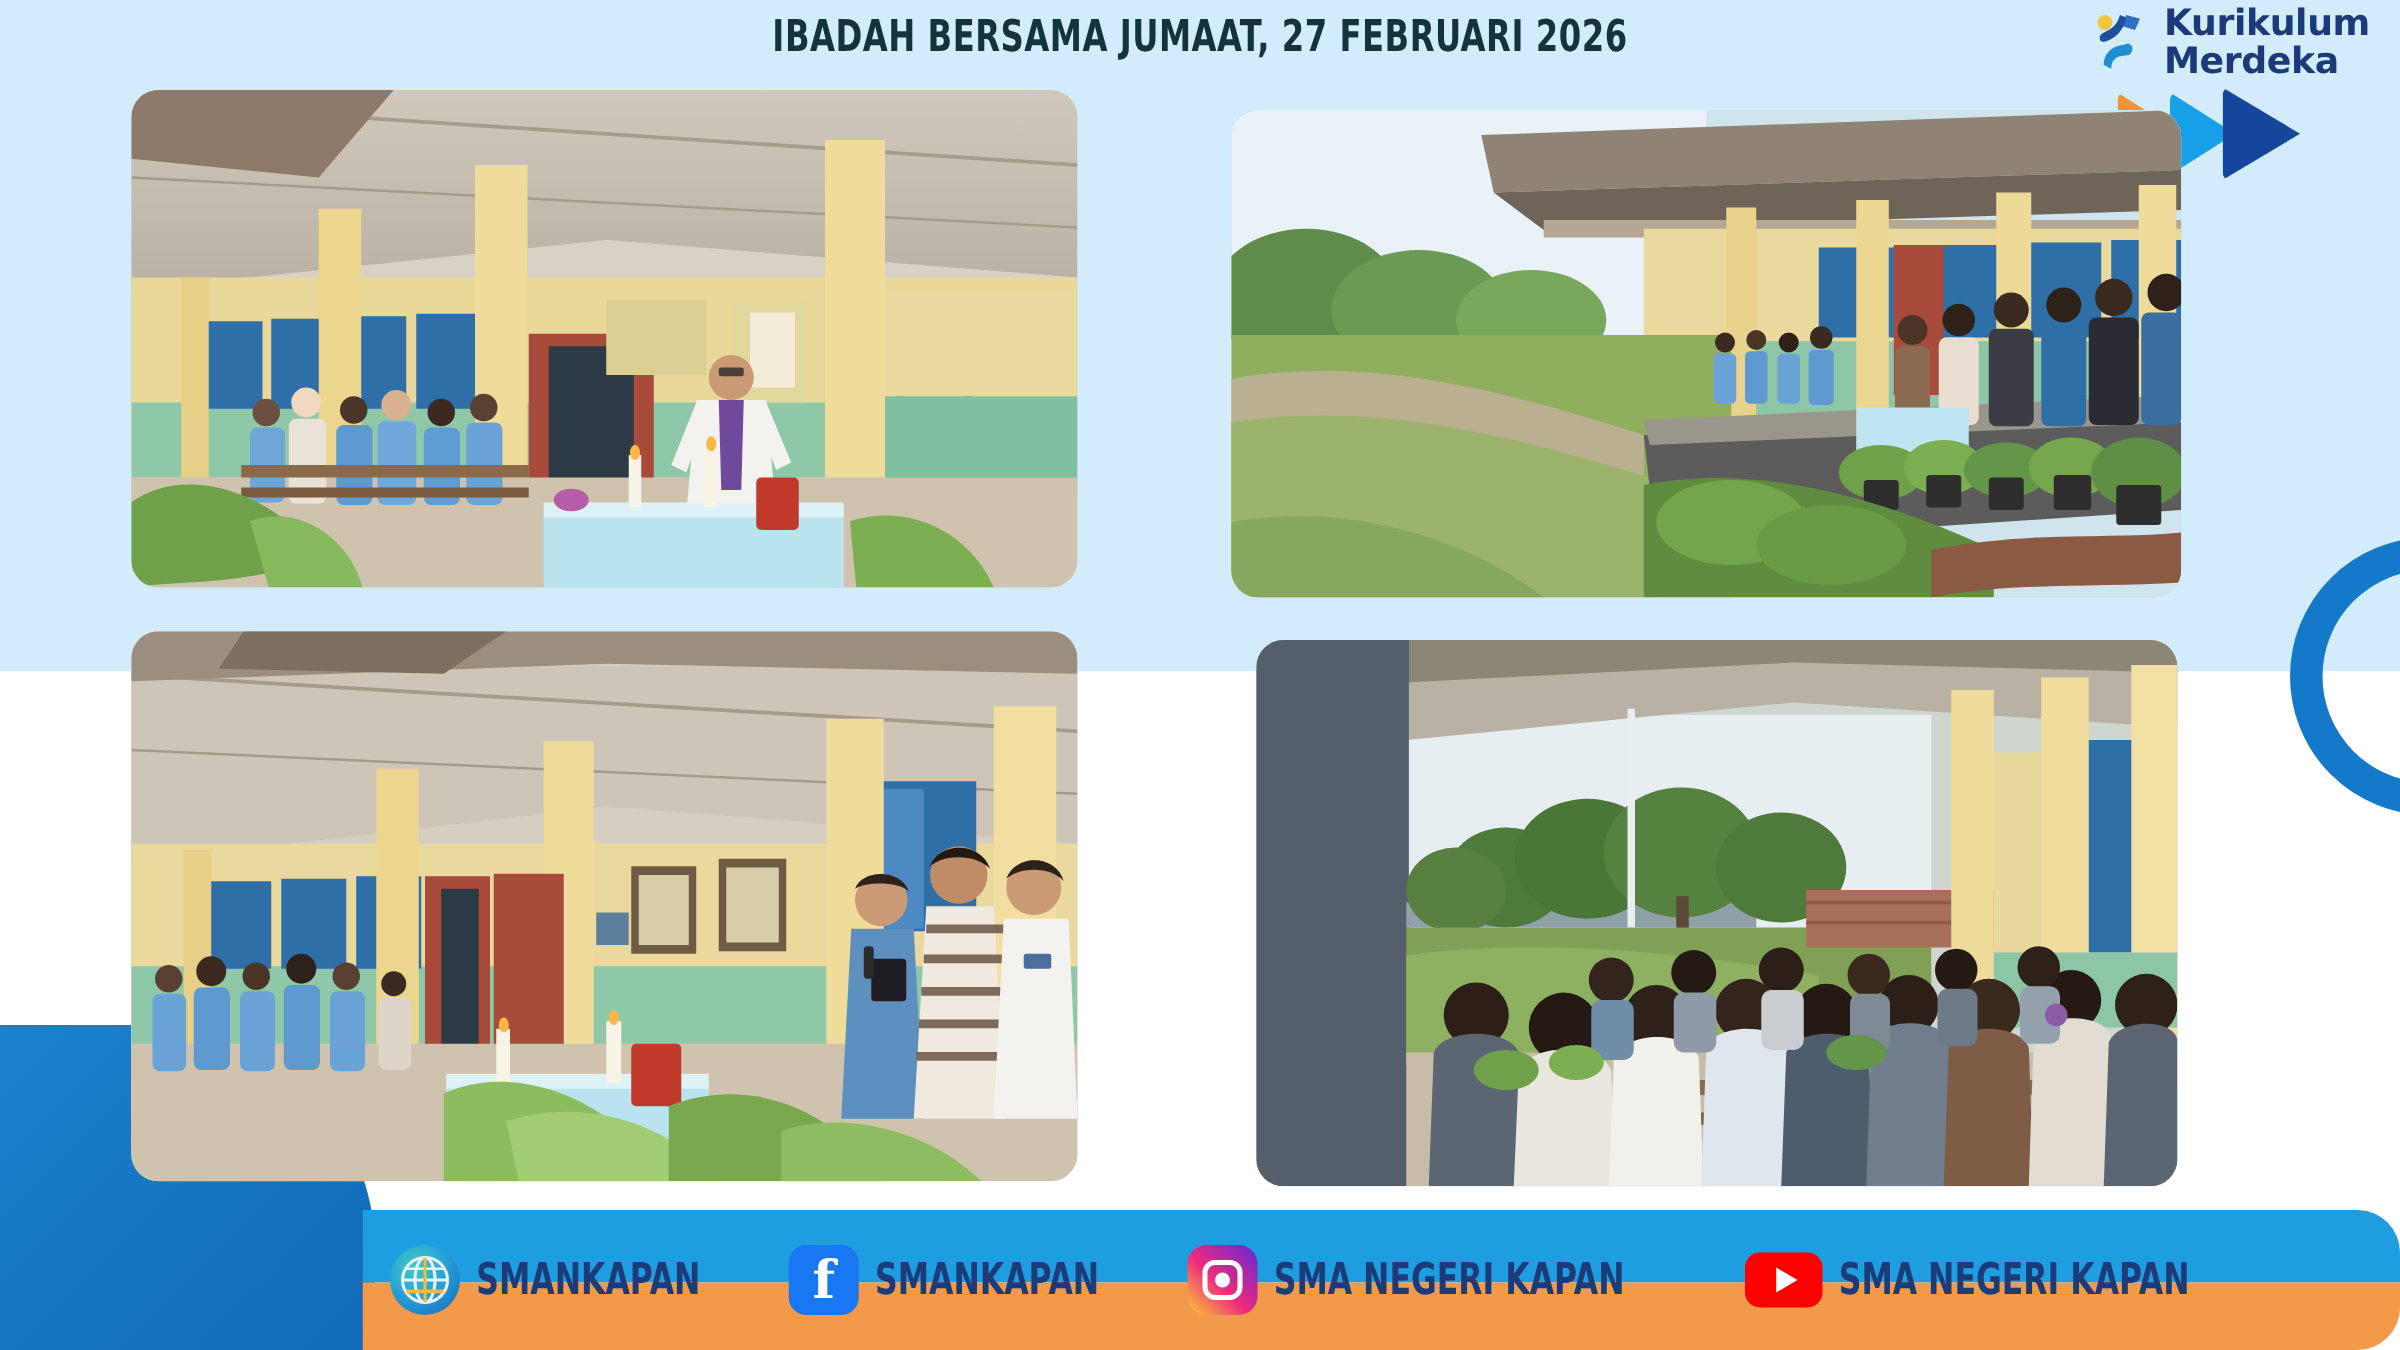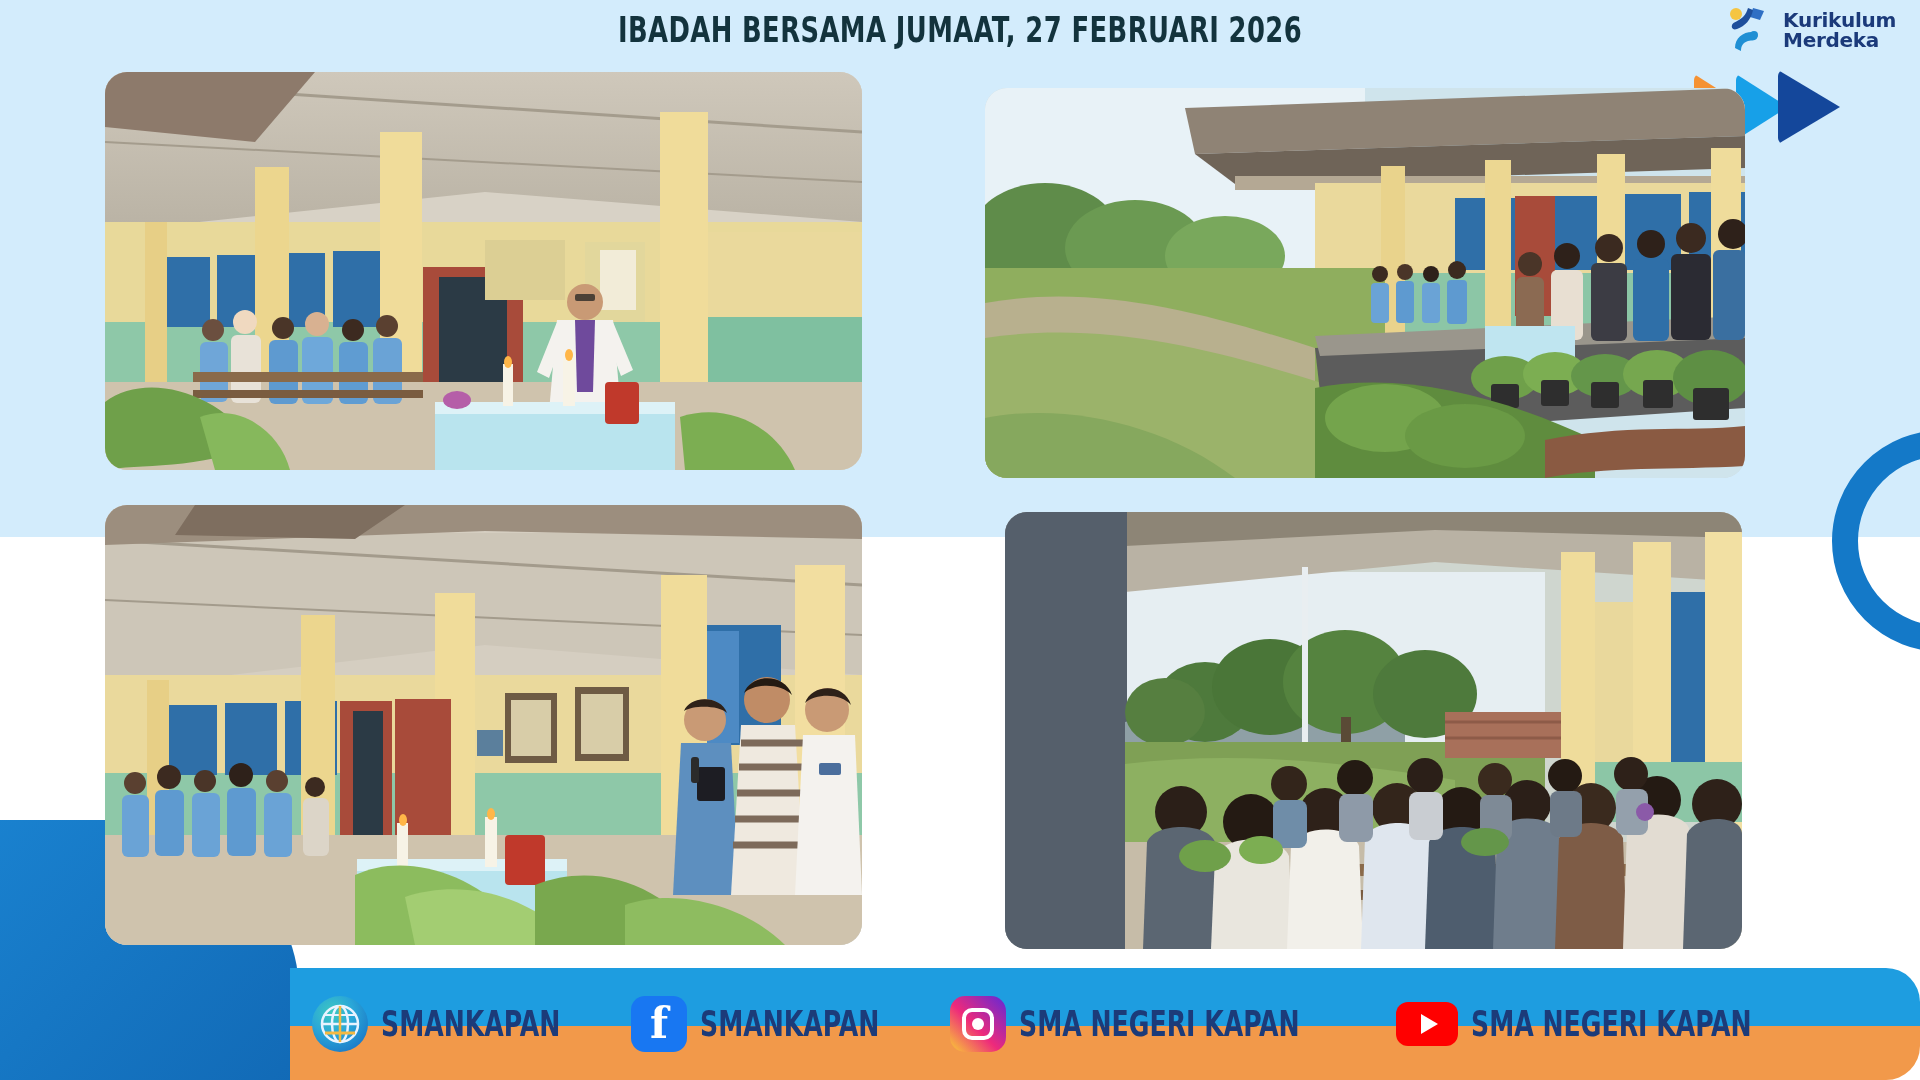--- a/index.html
+++ b/index.html
@@ -53,21 +53,21 @@
   }
 
   
   #brand-logo {
     position:absolute; right:24px; top:4px;
     display:flex; align-items:center; gap:8px;
   }
   #brand-mark { width:52px; height:52px; position:relative; flex:none; }
   #brand-text {
     font-family:"DejaVu Sans","Liberation Sans",sans-serif;
-    font-weight:bold; font-size:20px; line-height:1.02;
+    font-weight:bold; font-size:29px; line-height:1.02;
     color:#1b3a7a; letter-spacing:-0.3px;
   }
   #brand-text span { display:block; }
 
   
   #play-arrows {
     position:absolute; right:80px; top:70px;
     display:flex; align-items:center;
   }
   .arrow-tri {

